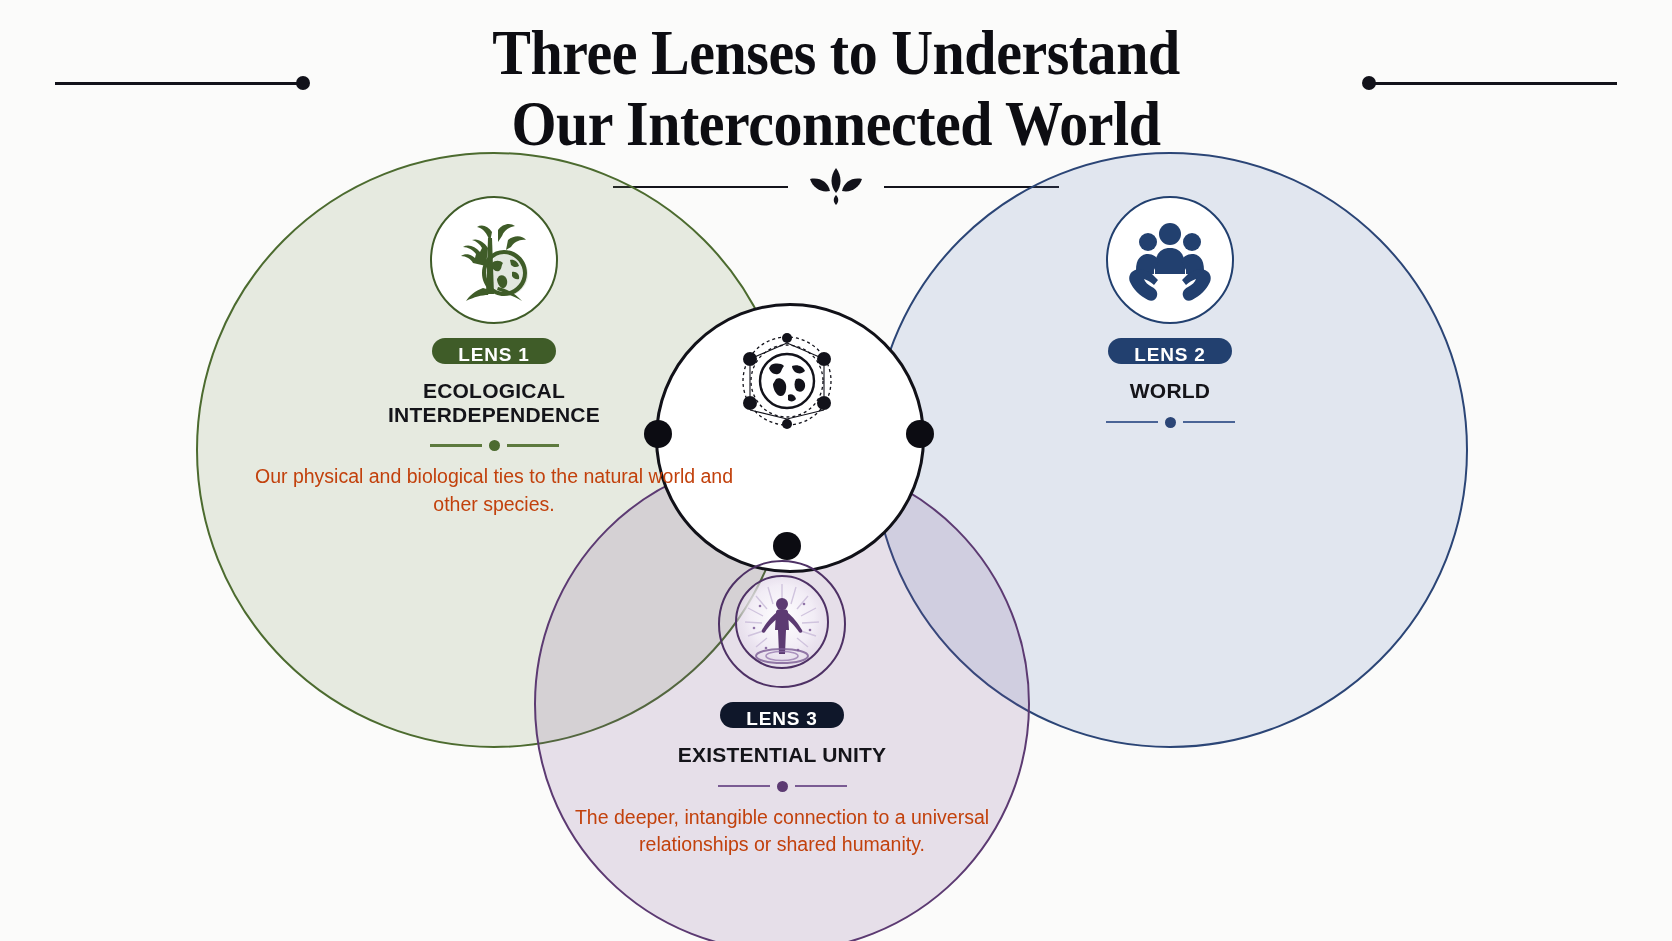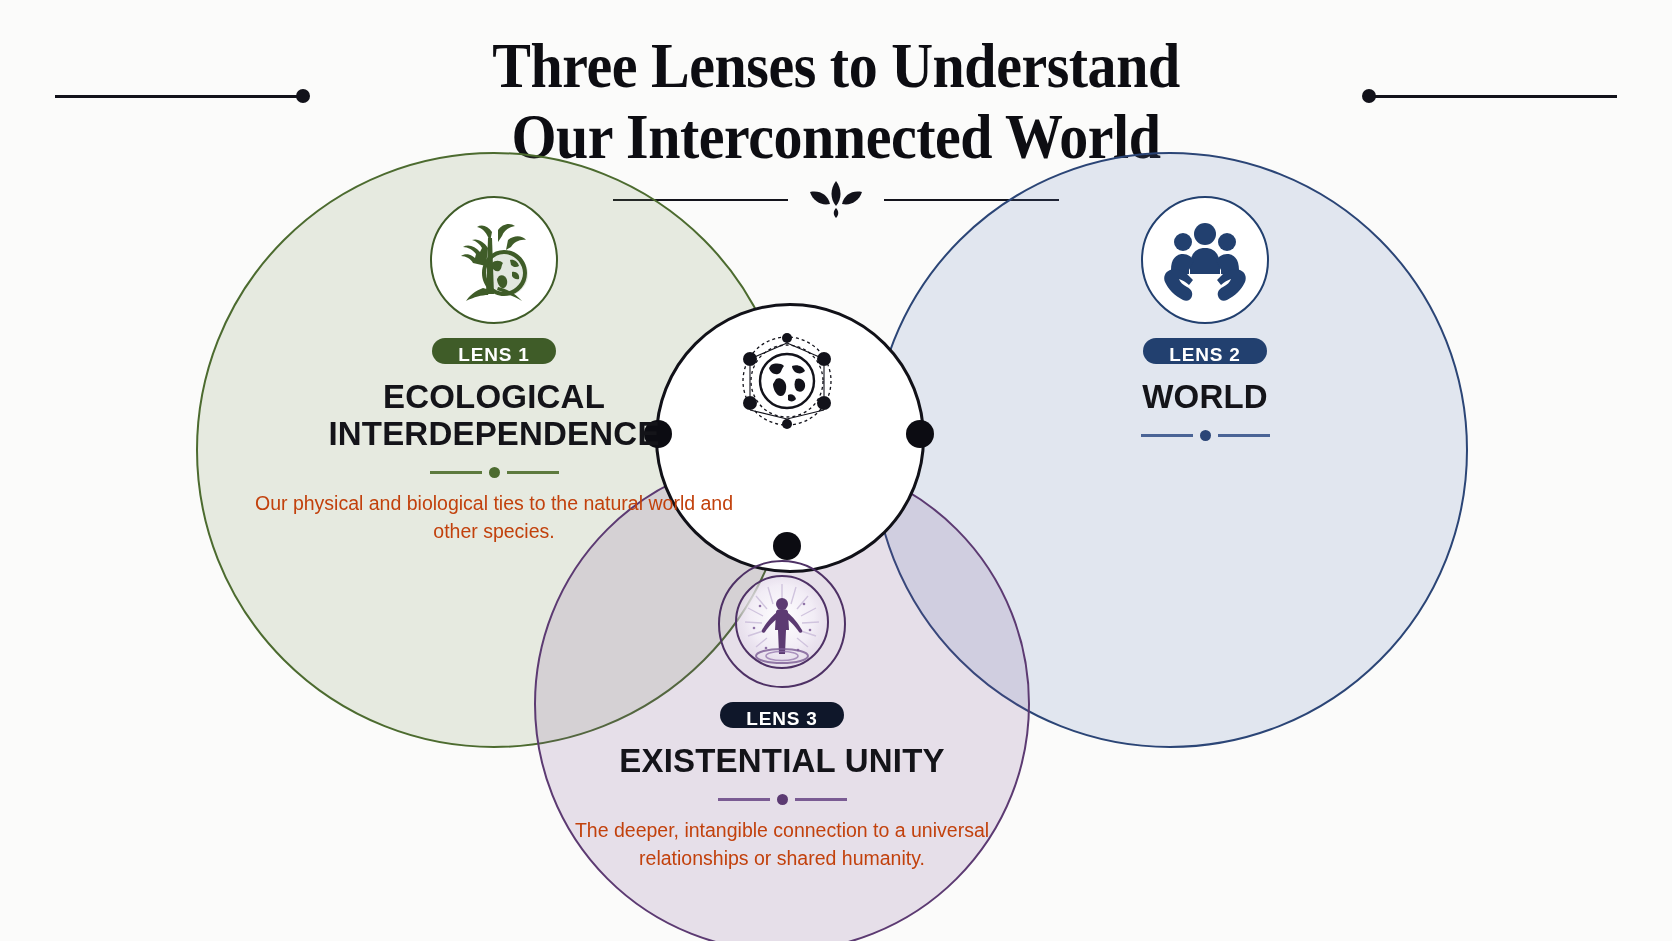--- a/index.html
+++ b/index.html
@@ -12,21 +12,21 @@
     height: 941px;
     position: relative;
     overflow: hidden;
     font-family: "Liberation Sans", sans-serif;
     background: #fbfbfa;
   }
 
   
   .header {
     position: absolute;
-    top: 17px; left: 0;
+    top: 4px; left: 0;
     width: 1672px;
     height: 200px;
   }
   .title {
     position: absolute;
     top: 14px;
     left: 0;
     width: 1672px;
     text-align: center;
     font-family: "Liberation Serif", serif;
@@ -121,21 +121,21 @@
   .node-right  { left: 906px;  top: 420px; }
   .node-bottom { left: 773px;  top: 532px; }
 
   
   .lens-content {
     position: absolute;
     text-align: center;
     z-index: 8;
   }
   .lens-eco { left: 254px; top: 196px; width: 480px; }
-  .lens-soc { left: 965px; top: 196px; width: 480px; text-align: center; }
+  .lens-soc { left: 930px; top: 196px; width: 480px; text-align: center; }
   .lens-exi { left: 572px; top: 560px; width: 420px; }
 
   .icon-badge {
     width: 128px;
     height: 128px;
     margin: 0 auto;
     border-radius: 50%;
     background: #ffffff;
     box-sizing: border-box;
     display: flex;
@@ -156,21 +156,21 @@
     font-weight: bold;
     letter-spacing: 0.8px;
     line-height: 1;
   }
   .pill-eco { background: #3f5c28; }
   .pill-soc { background: #22406f; }
   .pill-exi { background: #0f172a; }
 
   .lens-title {
     margin-top: 14px;
-    font-size: 33px;
+    font-size: 21px;
     font-weight: bold;
     line-height: 1.12;
     letter-spacing: 0.2px;
     color: #141419;
   }
 
   .mini-div {
     display: flex;
     align-items: center;
     justify-content: center;

